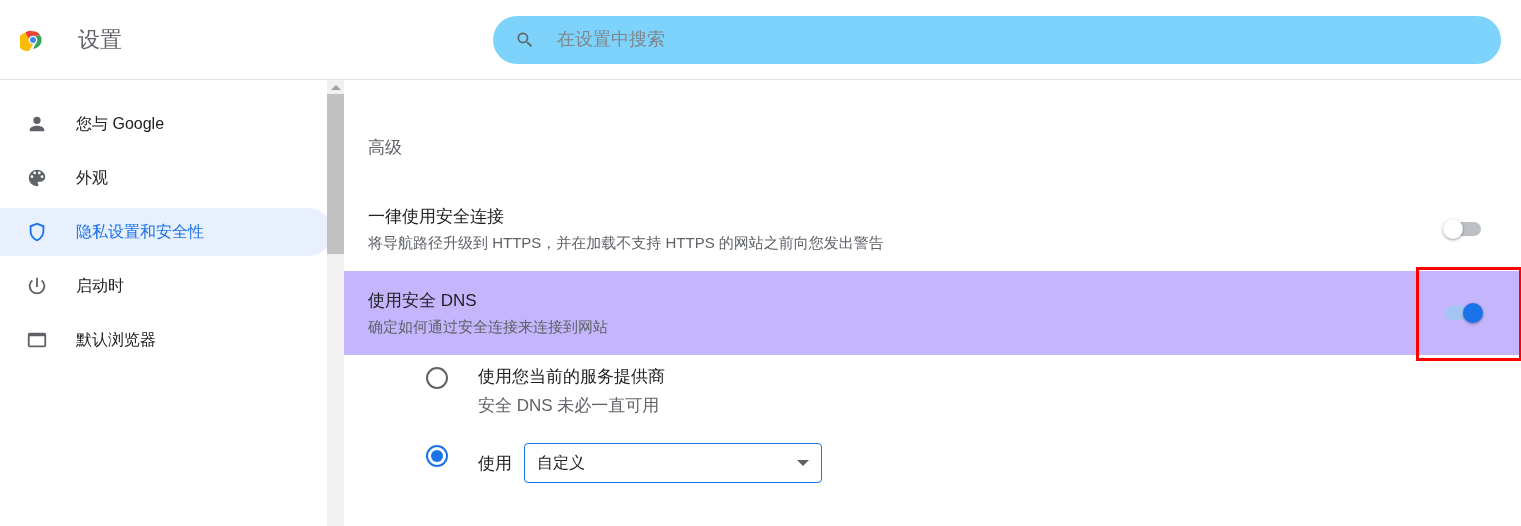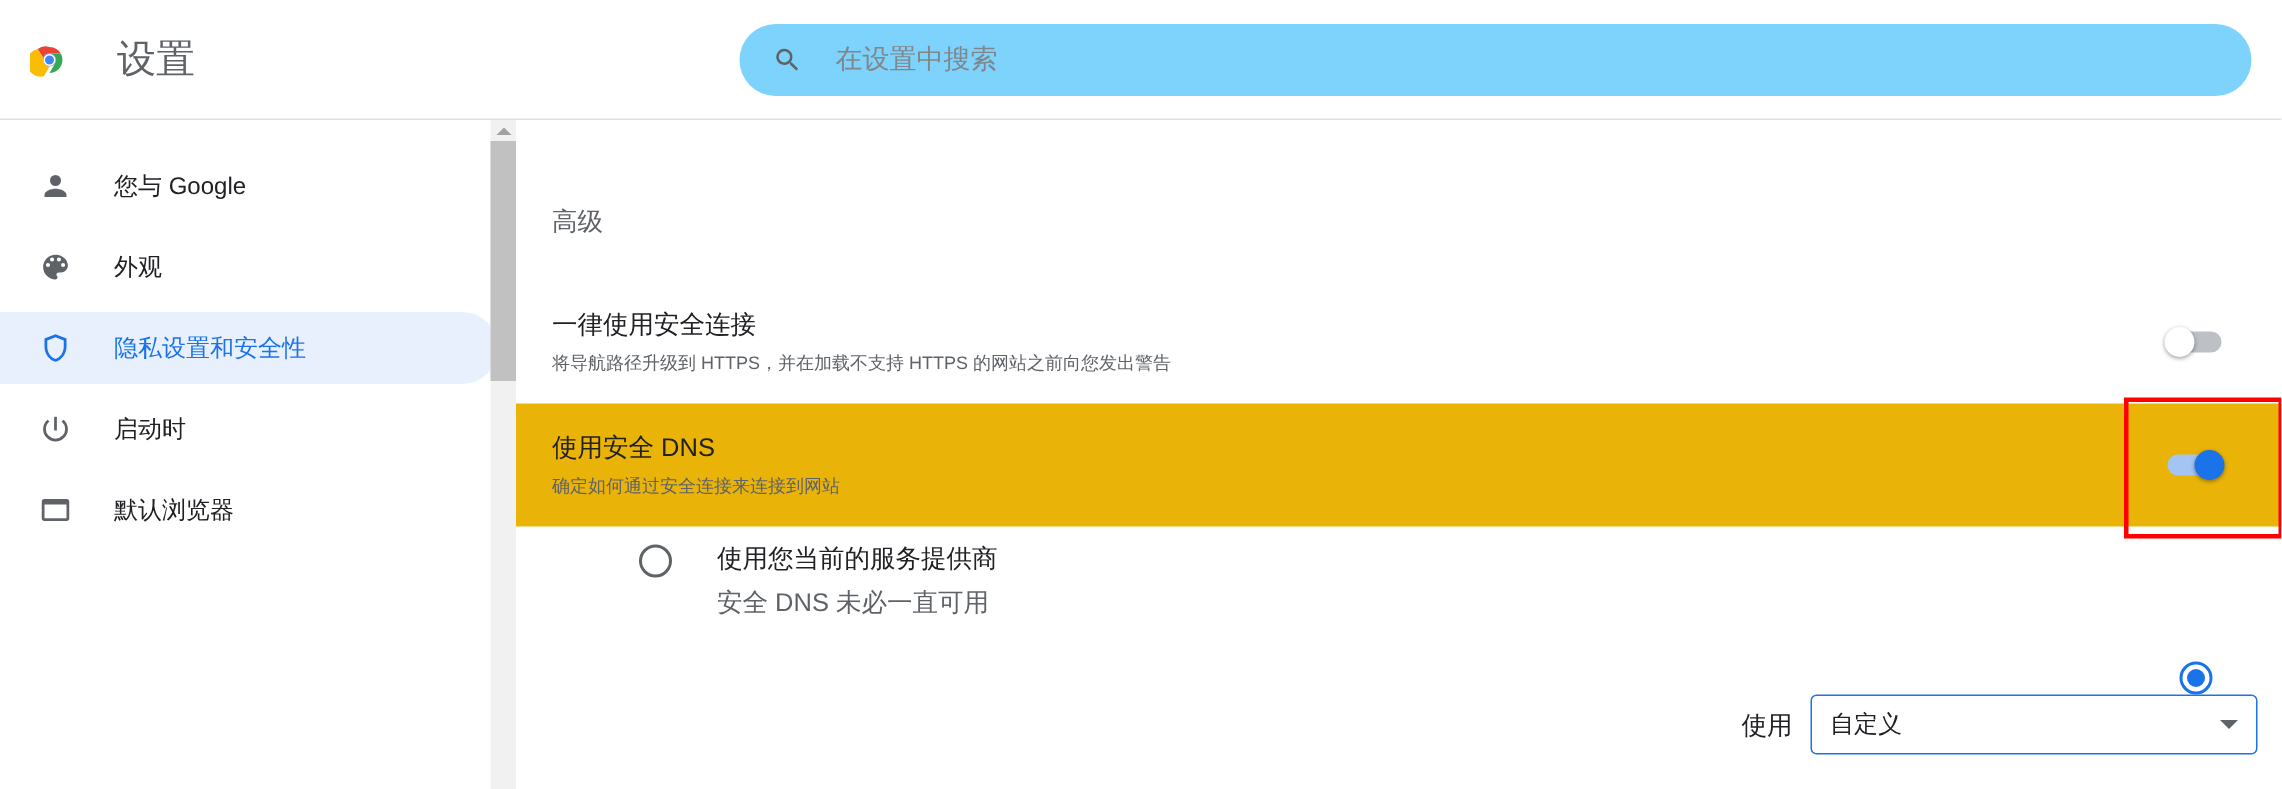--- a/index.html
+++ b/index.html
@@ -18,21 +18,21 @@
     border-bottom: 1px solid #e0e0e0;
     padding: 0 20px;
   }
   .chrome-logo {
     width: 26px;
     height: 26px;
     margin-right: 32px;
     flex-shrink: 0;
   }
   .header-title {
-    font-size: 26px;
+    font-size: 22px;
     color: #5f6368;
     margin-right: auto;
   }
   .search-bar {
     flex: 0 0 1008px;
     height: 48px;
     background: #7dd3fc;
     border-radius: 40px;
     display: flex;
     align-items: center;
@@ -123,30 +123,30 @@
     margin-left: 24px;
     margin-bottom: 28px;
   }
   .setting-row {
     display: flex;
     align-items: center;
     padding: 18px 24px;
     position: relative;
   }
   .setting-row.highlighted {
-    background: #eab308;
+    background: #c4b5fd;
   }
   .setting-text { flex: 1; }
   .setting-title {
     font-size: 17px;
     color: #202124;
     margin-bottom: 6px;
   }
   .setting-desc {
-    font-size: 12px;
+    font-size: 15px;
     color: #5f6368;
   }
   .toggle {
     width: 36px;
     height: 14px;
     border-radius: 10px;
     position: relative;
     margin-right: 16px;
   }
   .toggle-off { background: #bdc1c6; }
@@ -330,21 +330,21 @@
     </div>
 
     <div class="radio-row">
       <div class="radio-circle"></div>
       <div class="radio-content">
         <div class="radio-label">使用您当前的服务提供商</div>
         <div class="radio-sub">安全 DNS 未必一直可用</div>
       </div>
     </div>
 
-    <div class="radio-row" style="align-items:flex-end;padding-top:16px;flex-direction:column;">
+    <div class="radio-row" style="align-items:flex-start;padding-top:16px;">
       <div class="radio-circle selected"></div>
       <div class="radio-content">
         <span class="radio-label">使用</span>
         <div class="select-box">
           <span>自定义</span>
           <div class="select-caret"></div>
         </div>
       </div>
     </div>
 

